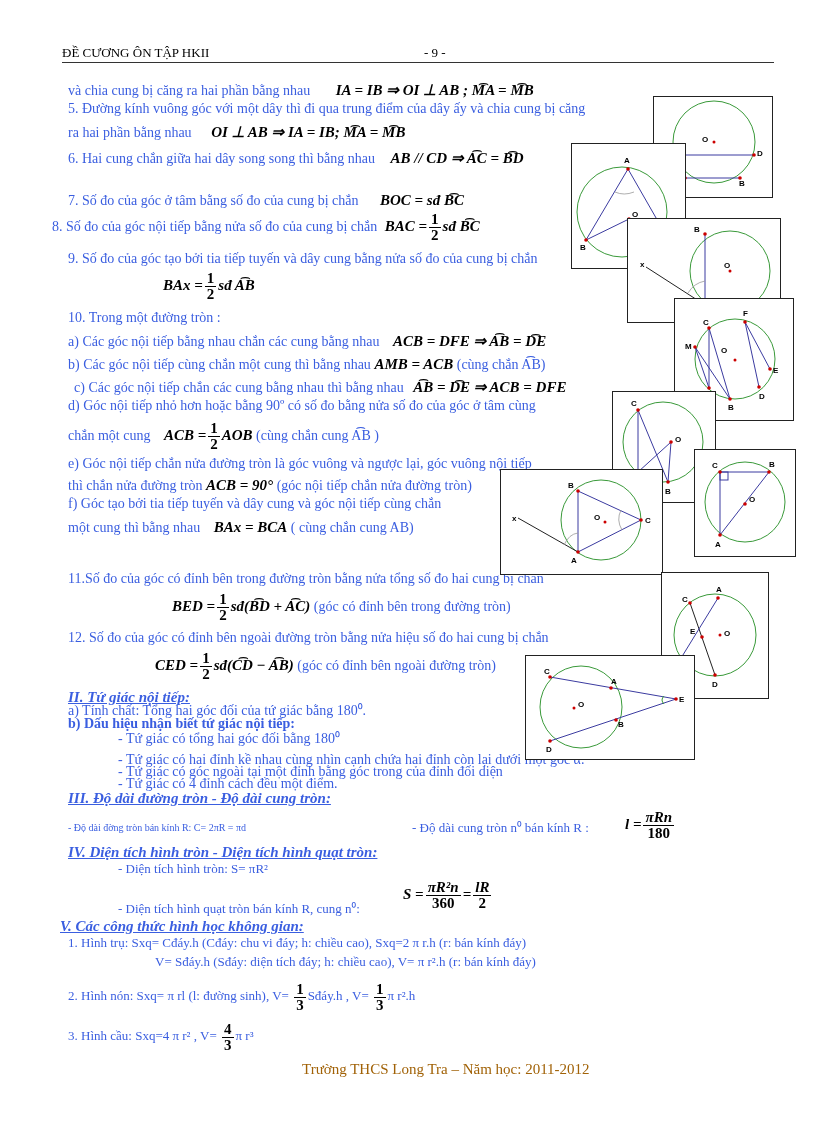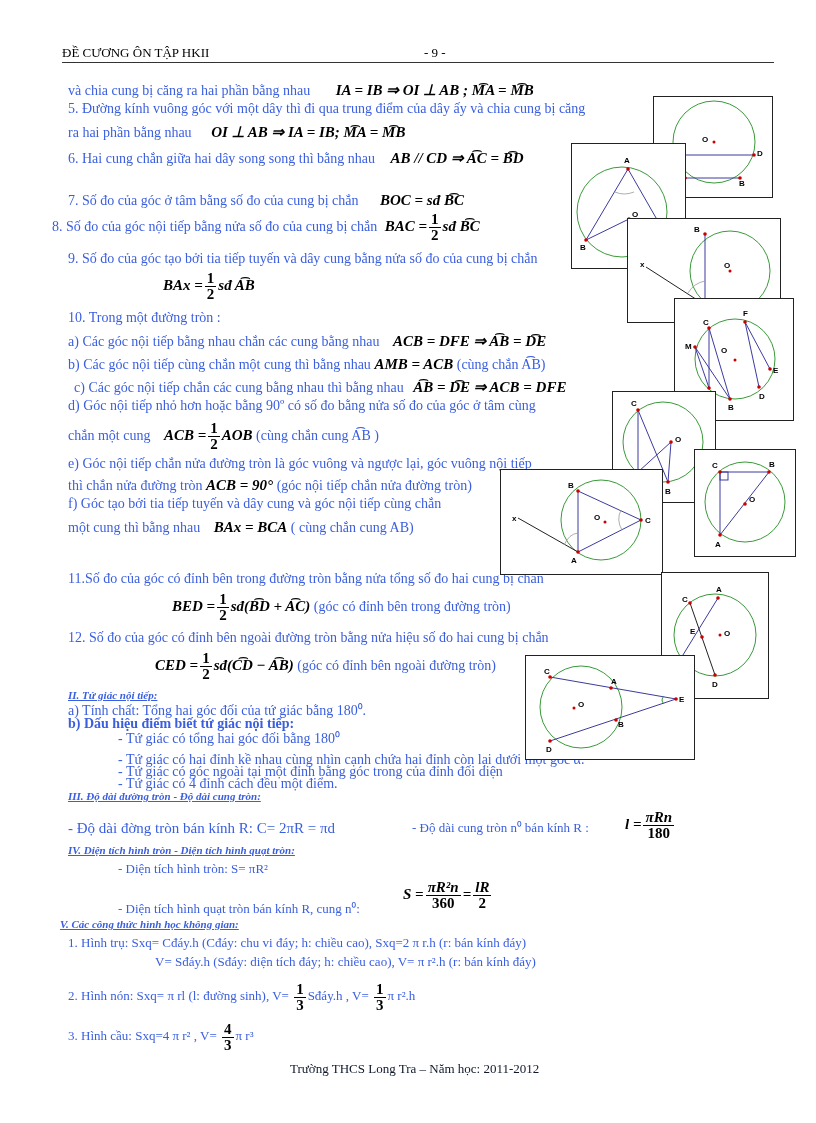--- a/index.html
+++ b/index.html
@@ -9,24 +9,24 @@
   .header { left:62px; top:44px; width:712px; height:18px; border-bottom:1px solid #333; color:#000;
             font-size:13px; }
   .header .title { position:absolute; left:0; top:1px; }
   .header .pg { position:absolute; left:362px; top:1px; }
   .t { font-size:14px; color:#3a5ee0; line-height:16px; }
   .f { font-family:"Liberation Serif", serif; font-weight:bold; font-style:italic; color:#000; font-size:15px; }
   .frac { display:inline-block; vertical-align:middle; text-align:center; font-weight:bold; font-style:normal;
           font-family:"Liberation Serif", serif; color:#000; font-size:15px; line-height:15px; margin:0 2px; }
   .frac .num { display:block; border-bottom:1.5px solid #000; padding:0 2px; }
   .frac .den { display:block; padding:0 2px; }
-  .sec { font-size:11px; font-weight:bold; font-style:italic; text-decoration:underline; color:#3a5ee0; }
+  .sec { font-size:15px; font-weight:bold; font-style:italic; text-decoration:underline; color:#3a5ee0; }
   .b13 { font-size:14px; color:#3a5ee0; line-height:13px; }
   .bold { font-weight:bold; }
-  .footer { color:#0f172a; font-size:13px; }
+  .footer { color:#a16207; font-size:15px;margin-left:12px; }
   .diagram { position:absolute; border:1.5px solid #222; background:#fff; }
   .diagram svg { position:absolute; left:0; top:0; }
 </style>
 </head>
 <body>
 
 <div class="abs header">
   <span class="title">ĐỀ CƯƠNG ÔN TẬP HKII</span>
   <span class="pg">- 9 -</span>
 </div>
@@ -94,28 +94,28 @@
   <span>(góc có đỉnh bên trong đường tròn)</span>
 </div>
 <div class="abs t" style="left:68px;top:630px;">12. Số đo của góc có đỉnh bên ngoài đường tròn bằng nửa hiệu số đo hai cung bị chắn</div>
 <div class="abs t" style="left:155px;top:651px;">
   <span class="f">CED =</span><span class="frac"><span class="num">1</span><span class="den">2</span></span><span class="f">sđ(C͡D − A͡B)</span>
   <span>(góc có đỉnh bên ngoài đường tròn)</span>
 </div>
 
 <div class="abs sec" style="left:68px;top:689px;">II. Tứ giác nội tiếp:</div>
 <div class="abs b13 bold" style="left:68px;top:704px;font-weight:normal;">a) Tính chất: Tổng hai góc đối của tứ giác bằng 180⁰.</div>
-<div class="abs b13" style="left:68px;top:717px;font-weight:bold;">b) Dấu hiệu điểm biết tứ giác nội tiếp:</div>
+<div class="abs b13" style="left:68px;top:717px;font-weight:bold;">b) Dấu hiệu nhận biết tứ giác nội tiếp:</div>
 <div class="abs b13" style="left:118px;top:732px;">- Tứ giác có tổng hai góc đối bằng 180⁰</div>
 <div class="abs b13" style="left:118px;top:753px;">- Tứ giác có hai đỉnh kề nhau cùng nhìn cạnh chứa hai đỉnh còn lại dưới một góc α.</div>
 <div class="abs b13" style="left:118px;top:765px;">- Tứ giác có góc ngoài tại một đỉnh bằng góc trong của đỉnh đối diện</div>
 <div class="abs b13" style="left:118px;top:777px;">- Tứ giác có 4 đỉnh cách đều một điểm.</div>
 
 <div class="abs sec" style="left:68px;top:790px;">III. Độ dài đường tròn - Độ dài cung tròn:</div>
-<div class="abs t" style="left:68px;top:820px;font-size:15px;">- Độ dài đờng   tròn bán kính R:   C= 2πR = πd</div>
+<div class="abs t" style="left:68px;top:820px;font-size:10px;">- Độ dài đờng   tròn bán kính R:   C= 2πR = πd</div>
 <div class="abs t" style="left:412px;top:820px;font-size:13px;">- Độ dài cung tròn n⁰ bán kính R :</div>
 <div class="abs" style="left:625px;top:810px;">
   <span class="f">l =</span><span class="frac"><span class="num" style="font-style:italic">πRn</span><span class="den">180</span></span>
 </div>
 
 <div class="abs sec" style="left:68px;top:844px;">IV. Diện tích hình tròn - Diện tích hình quạt tròn:</div>
 <div class="abs t" style="left:118px;top:861px;font-size:13px;">- Diện tích hình tròn: S= πR²</div>
 <div class="abs t" style="left:118px;top:893px;font-size:13px;margin-top:8px;">- Diện tích hình quạt tròn bán kính R, cung n⁰:</div>
 <div class="abs" style="left:403px;top:880px;">
   <span class="f">S =</span><span class="frac"><span class="num" style="font-style:italic">πR²n</span><span class="den">360</span></span><span class="f">=</span><span class="frac"><span class="num" style="font-style:italic">lR</span><span class="den">2</span></span>

